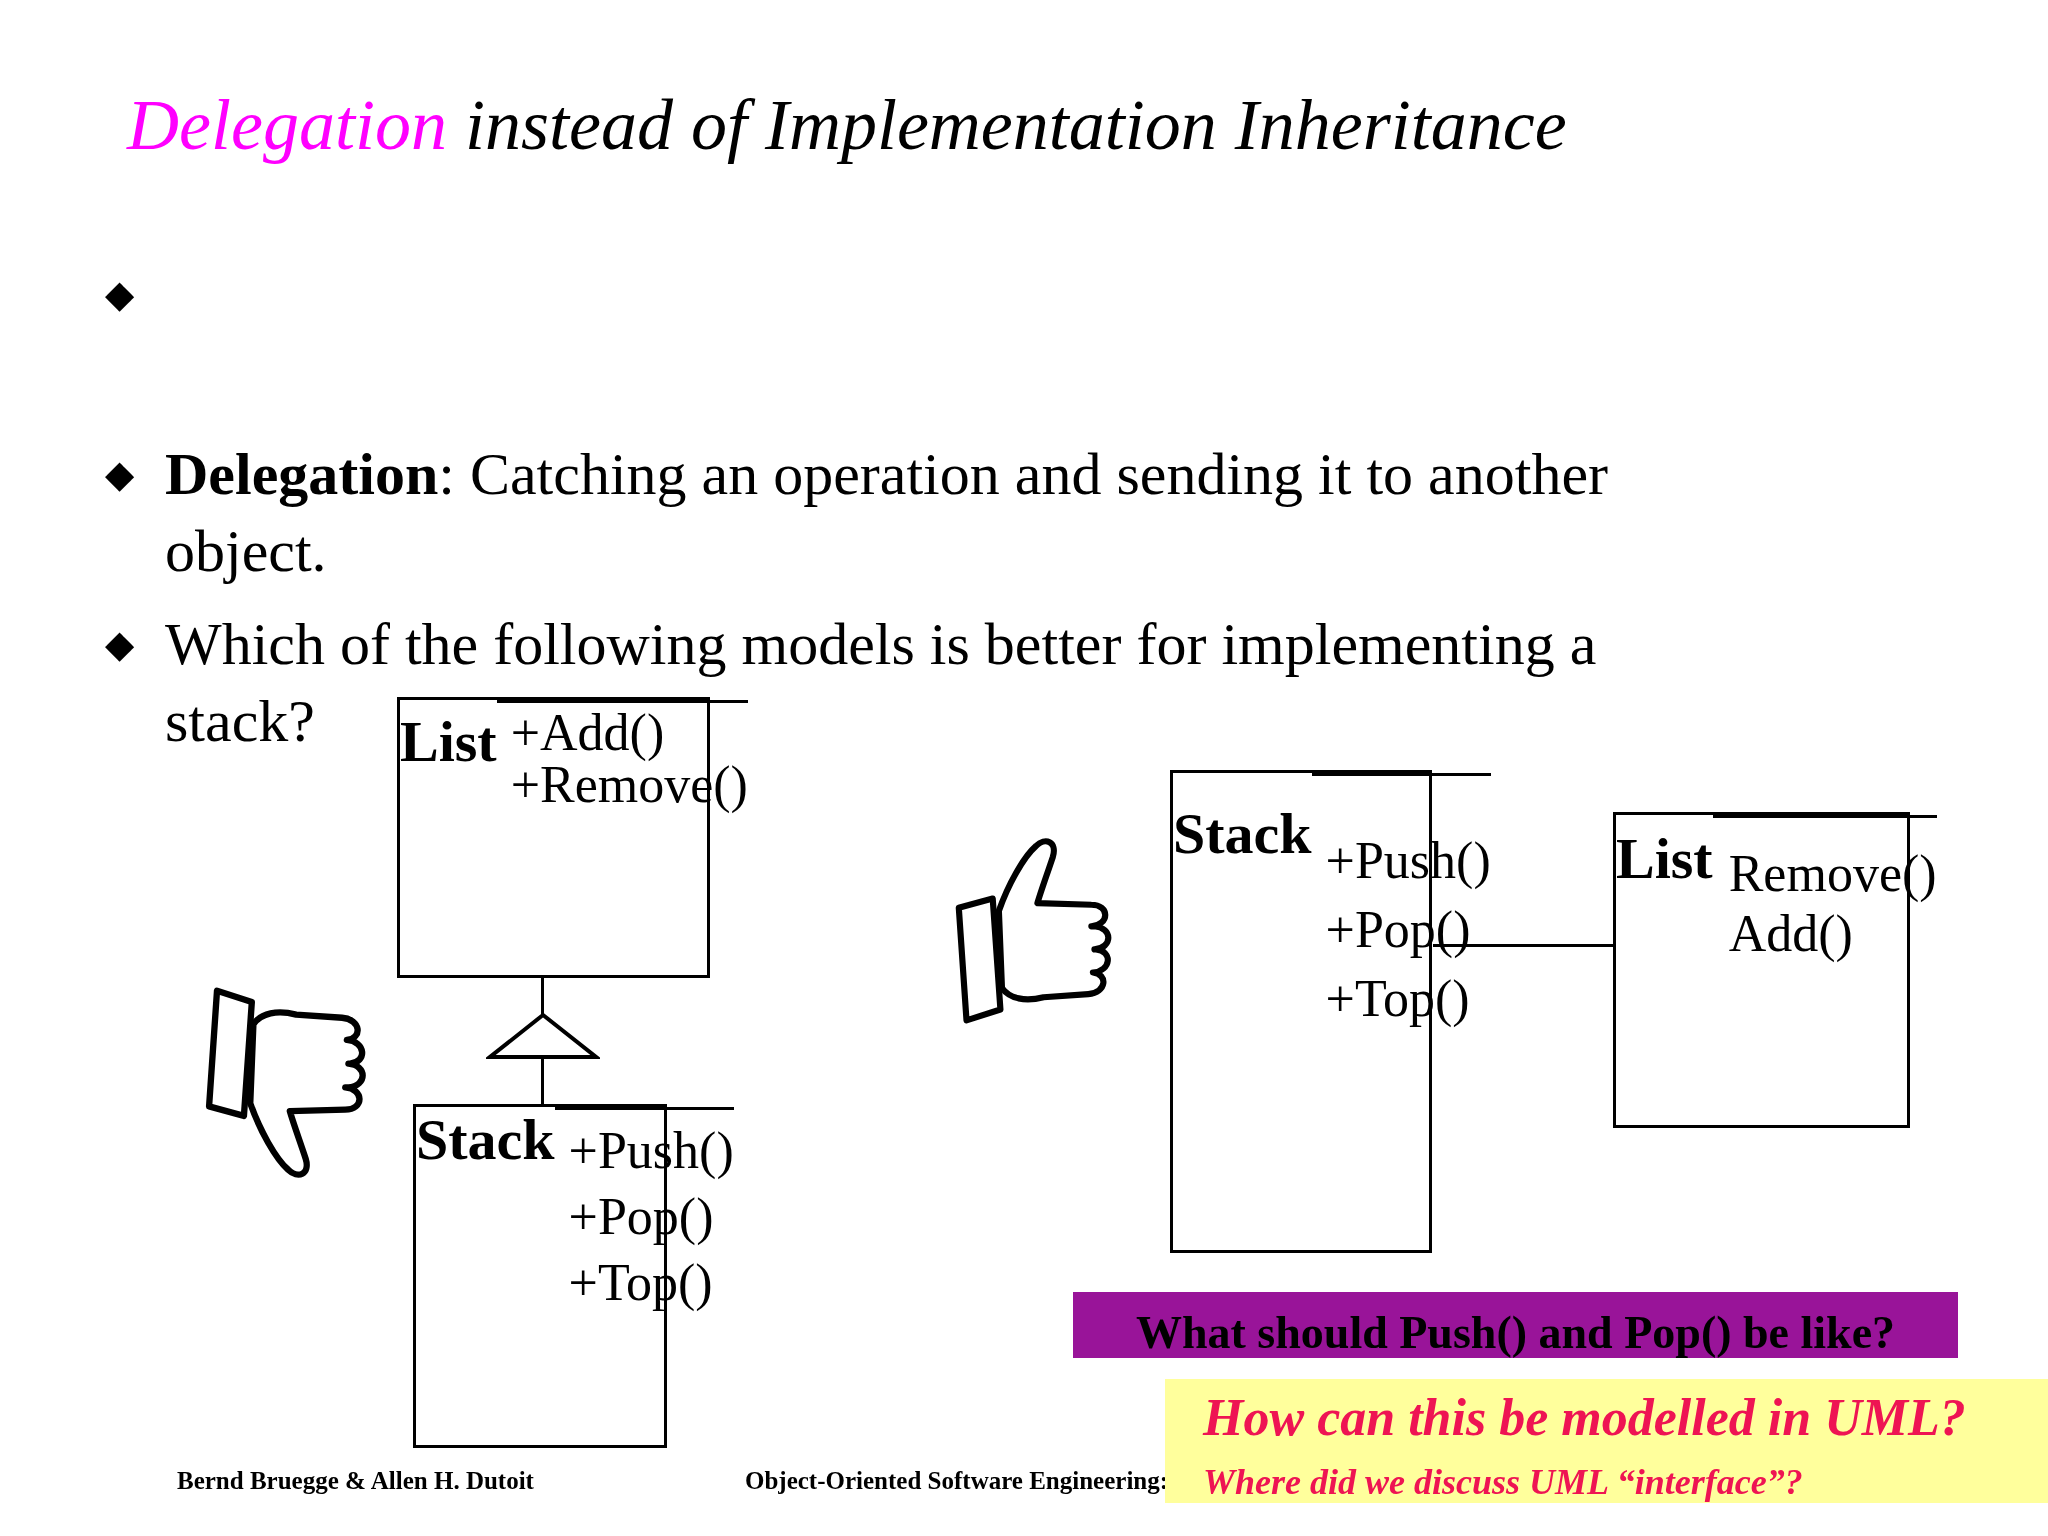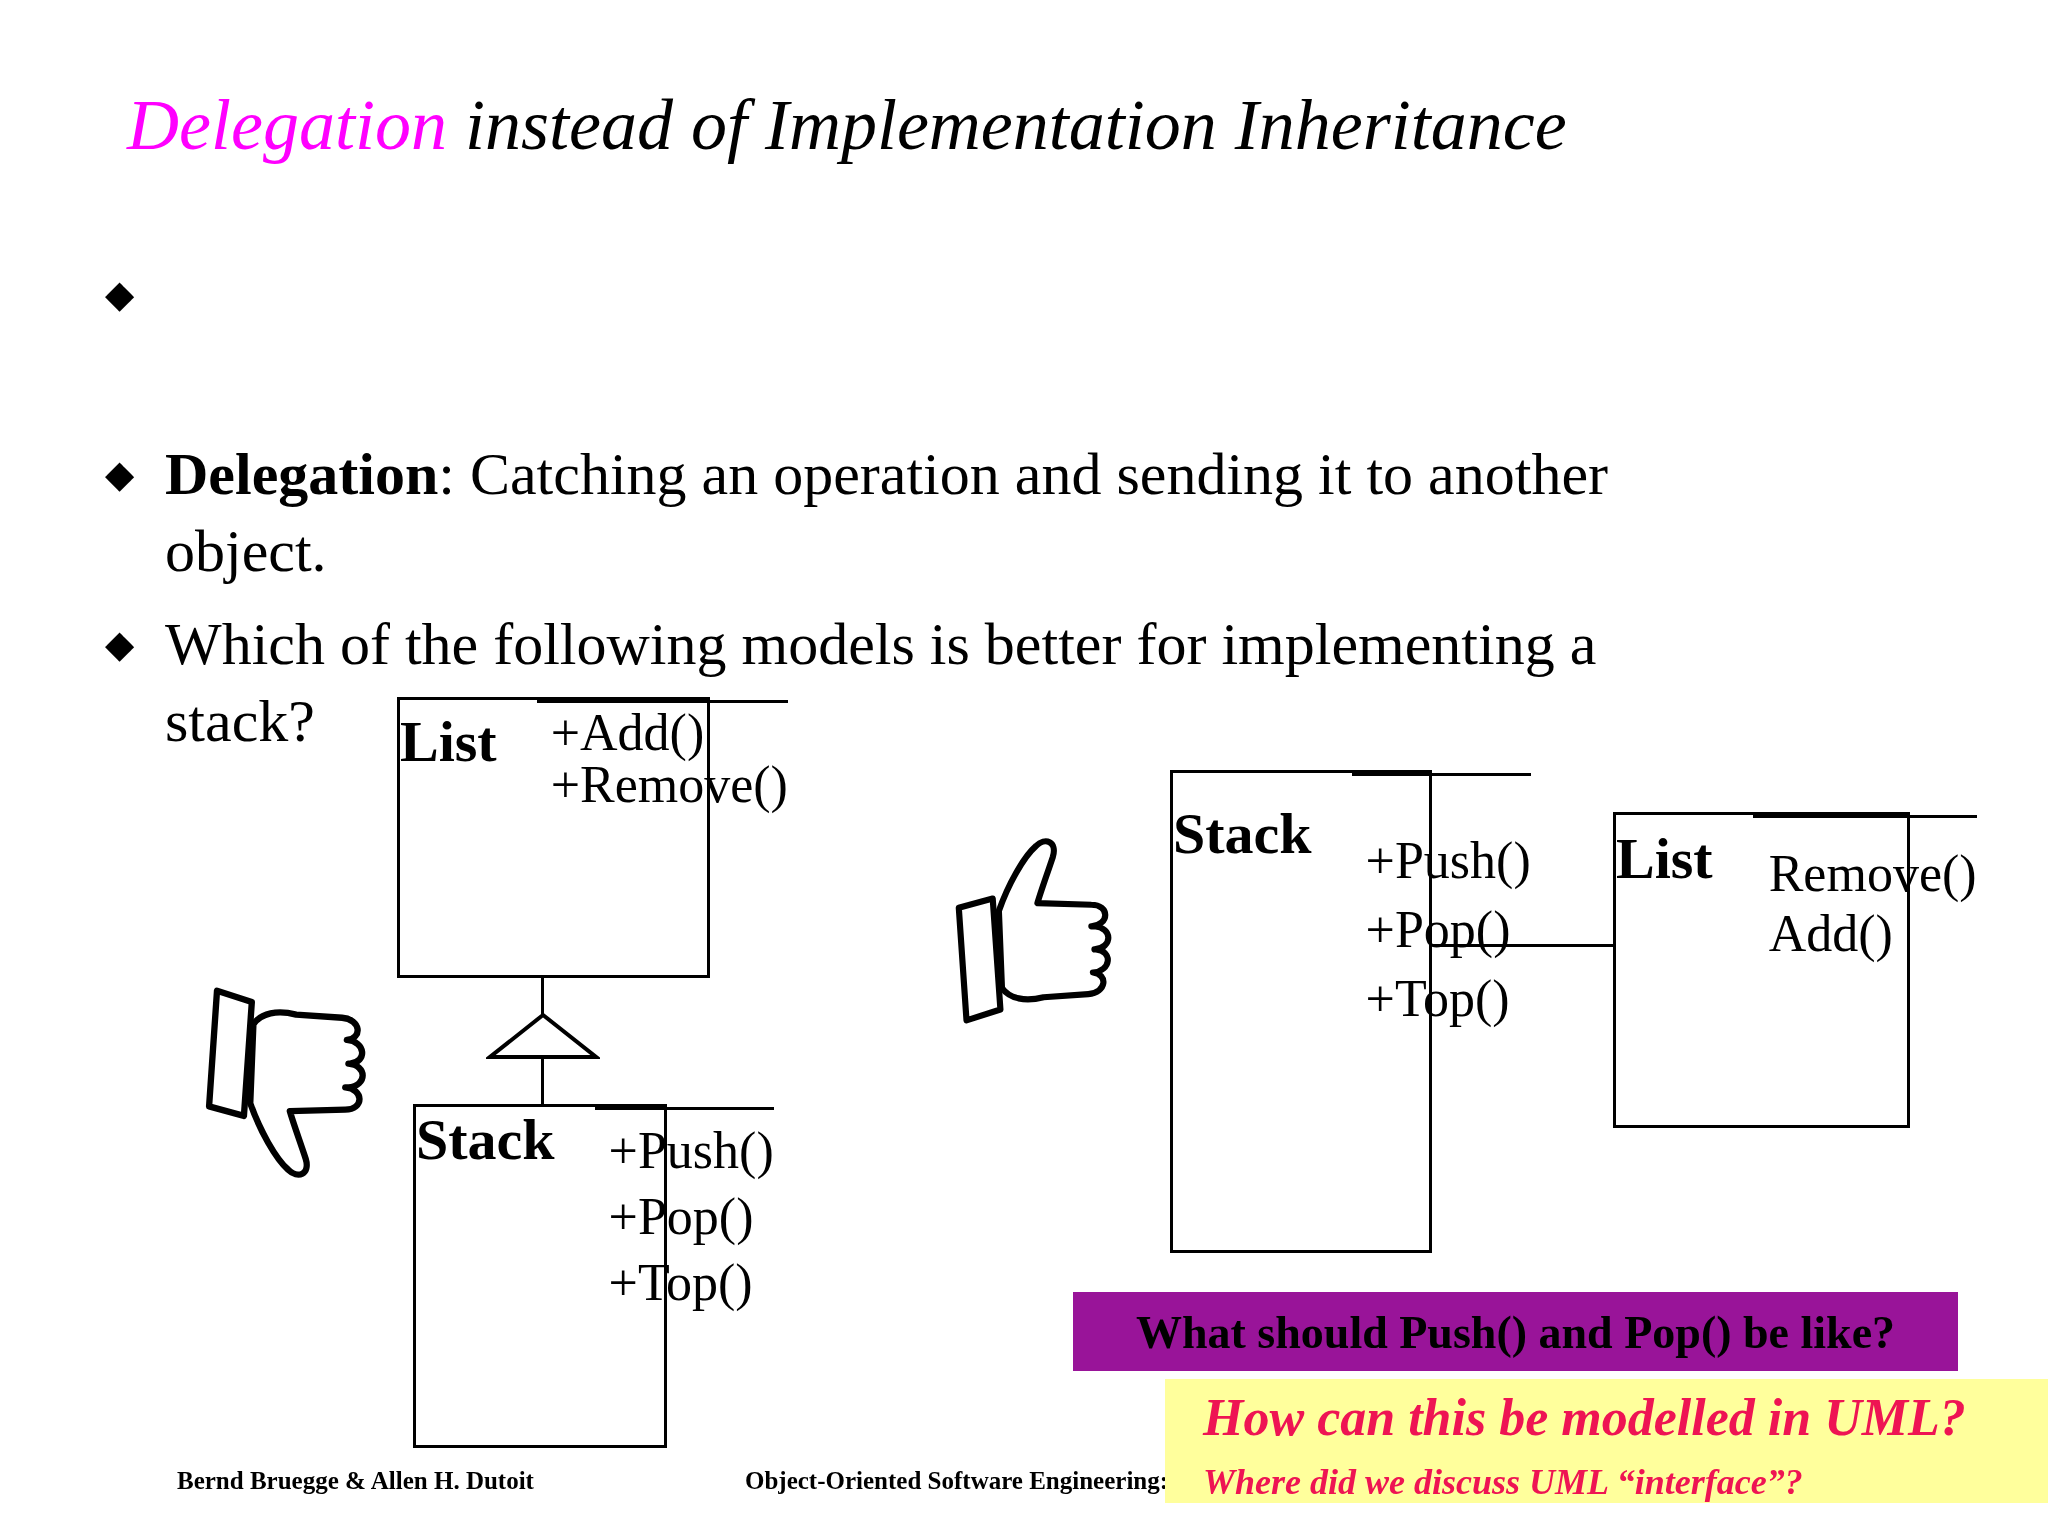--- a/index.html
+++ b/index.html
@@ -16,21 +16,21 @@
   .bullet .btext{font-size:60px;line-height:77px;}
   .bullet .lead{font-weight:bold;}
   #bullet-1{top:256px;}
   #bullet-2{top:436px;}
   #bullet-3{top:606px;}
 
   
   .uml{position:absolute;border:3px solid #000;background:#fff;box-sizing:border-box;display:flex;flex-direction:row;}
   .uml .c-title{font-weight:bold;text-align:center;font-size:58px;}
   .uml .c-attr{border-top:3px solid #000;}
-  .uml .c-ops{border-top:3px solid #000;font-size:52px;flex:1 1 auto;margin-left:40px;}
+  .uml .c-ops{border-top:3px solid #000;font-size:52px;flex:1 1 auto;}
   .uml .op{white-space:nowrap;}
 
   #list-left{left:397px;top:697px;width:313px;height:281px;}
   #list-left .c-title{height:81px;line-height:84px;}
   #list-left .c-attr{height:82px;}
   #list-left .c-ops{padding:4px 0 0 14px;line-height:52px;}
 
   #stack-left{left:413px;top:1104px;width:254px;height:344px;}
   #stack-left .c-title{height:63px;line-height:66px;}
   #stack-left .c-attr{height:66px;}
@@ -51,21 +51,21 @@
   #conn-v1{left:541px;top:976px;height:40px;}
   #conn-v2{left:541px;top:1056px;height:50px;}
   #conn-h{position:absolute;left:1433px;top:944px;width:181px;height:3px;background:#000;}
   #triangle{position:absolute;left:486px;top:1012px;}
 
   
   #thumbs-down{position:absolute;left:198px;top:972px;width:190px;height:215px;transform:scaleY(-1);}
   #thumbs-up{position:absolute;left:948px;top:828px;width:185px;height:212px;}
 
   
-  #banner{position:absolute;left:1073px;top:1292px;width:885px;height:79px;line-height:81px;
+  #banner{position:absolute;left:1073px;top:1292px;width:885px;height:66px;line-height:81px;
           text-align:center;font-size:46px;font-weight:bold;color:#000;z-index:3;}
   #note{position:absolute;left:1165px;top:1379px;width:957px;height:124px;box-sizing:border-box;
         padding:12px 0 0 38px;z-index:2;}
   #note .n1{font-size:52px;line-height:54px;font-weight:bold;font-style:italic;white-space:nowrap;}
   #note .n2{font-size:36px;line-height:42px;font-weight:bold;font-style:italic;margin-top:16px;white-space:nowrap;}
 
   
   .footer{position:absolute;top:1467px;font-size:25px;font-weight:bold;white-space:nowrap;z-index:1;}
   #footer-authors{left:177px;}
   #footer-book{left:745px;}

